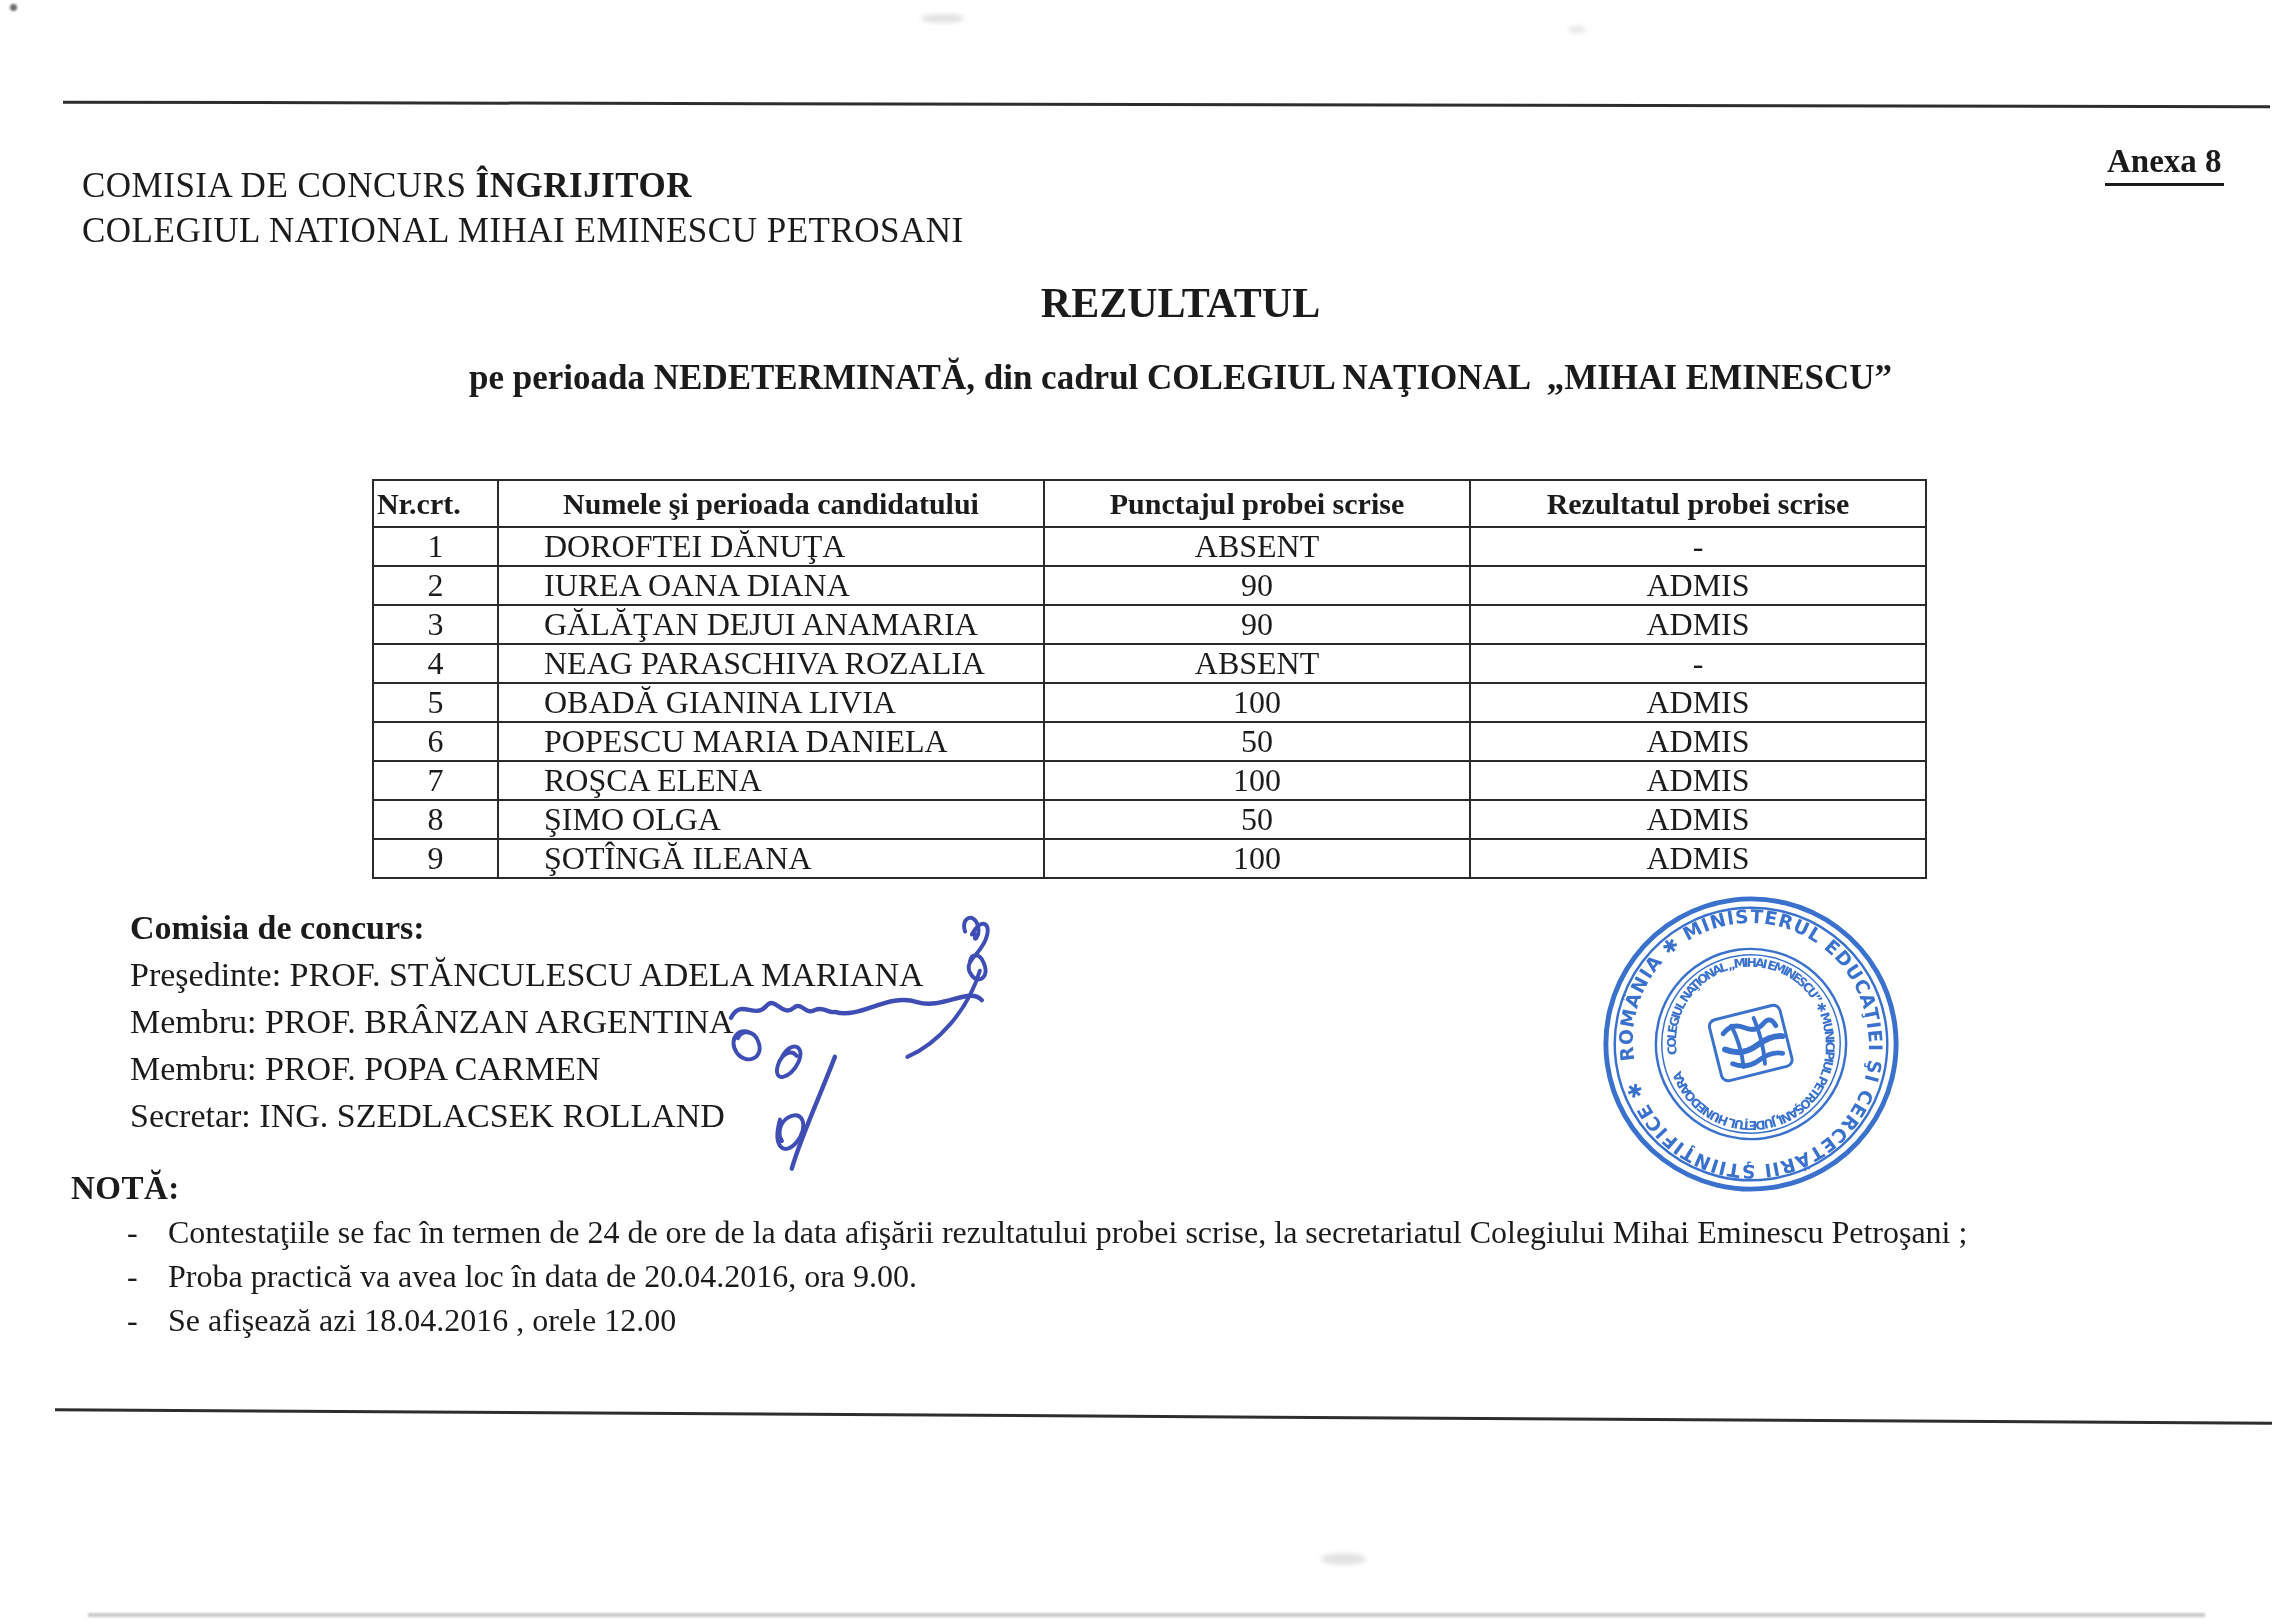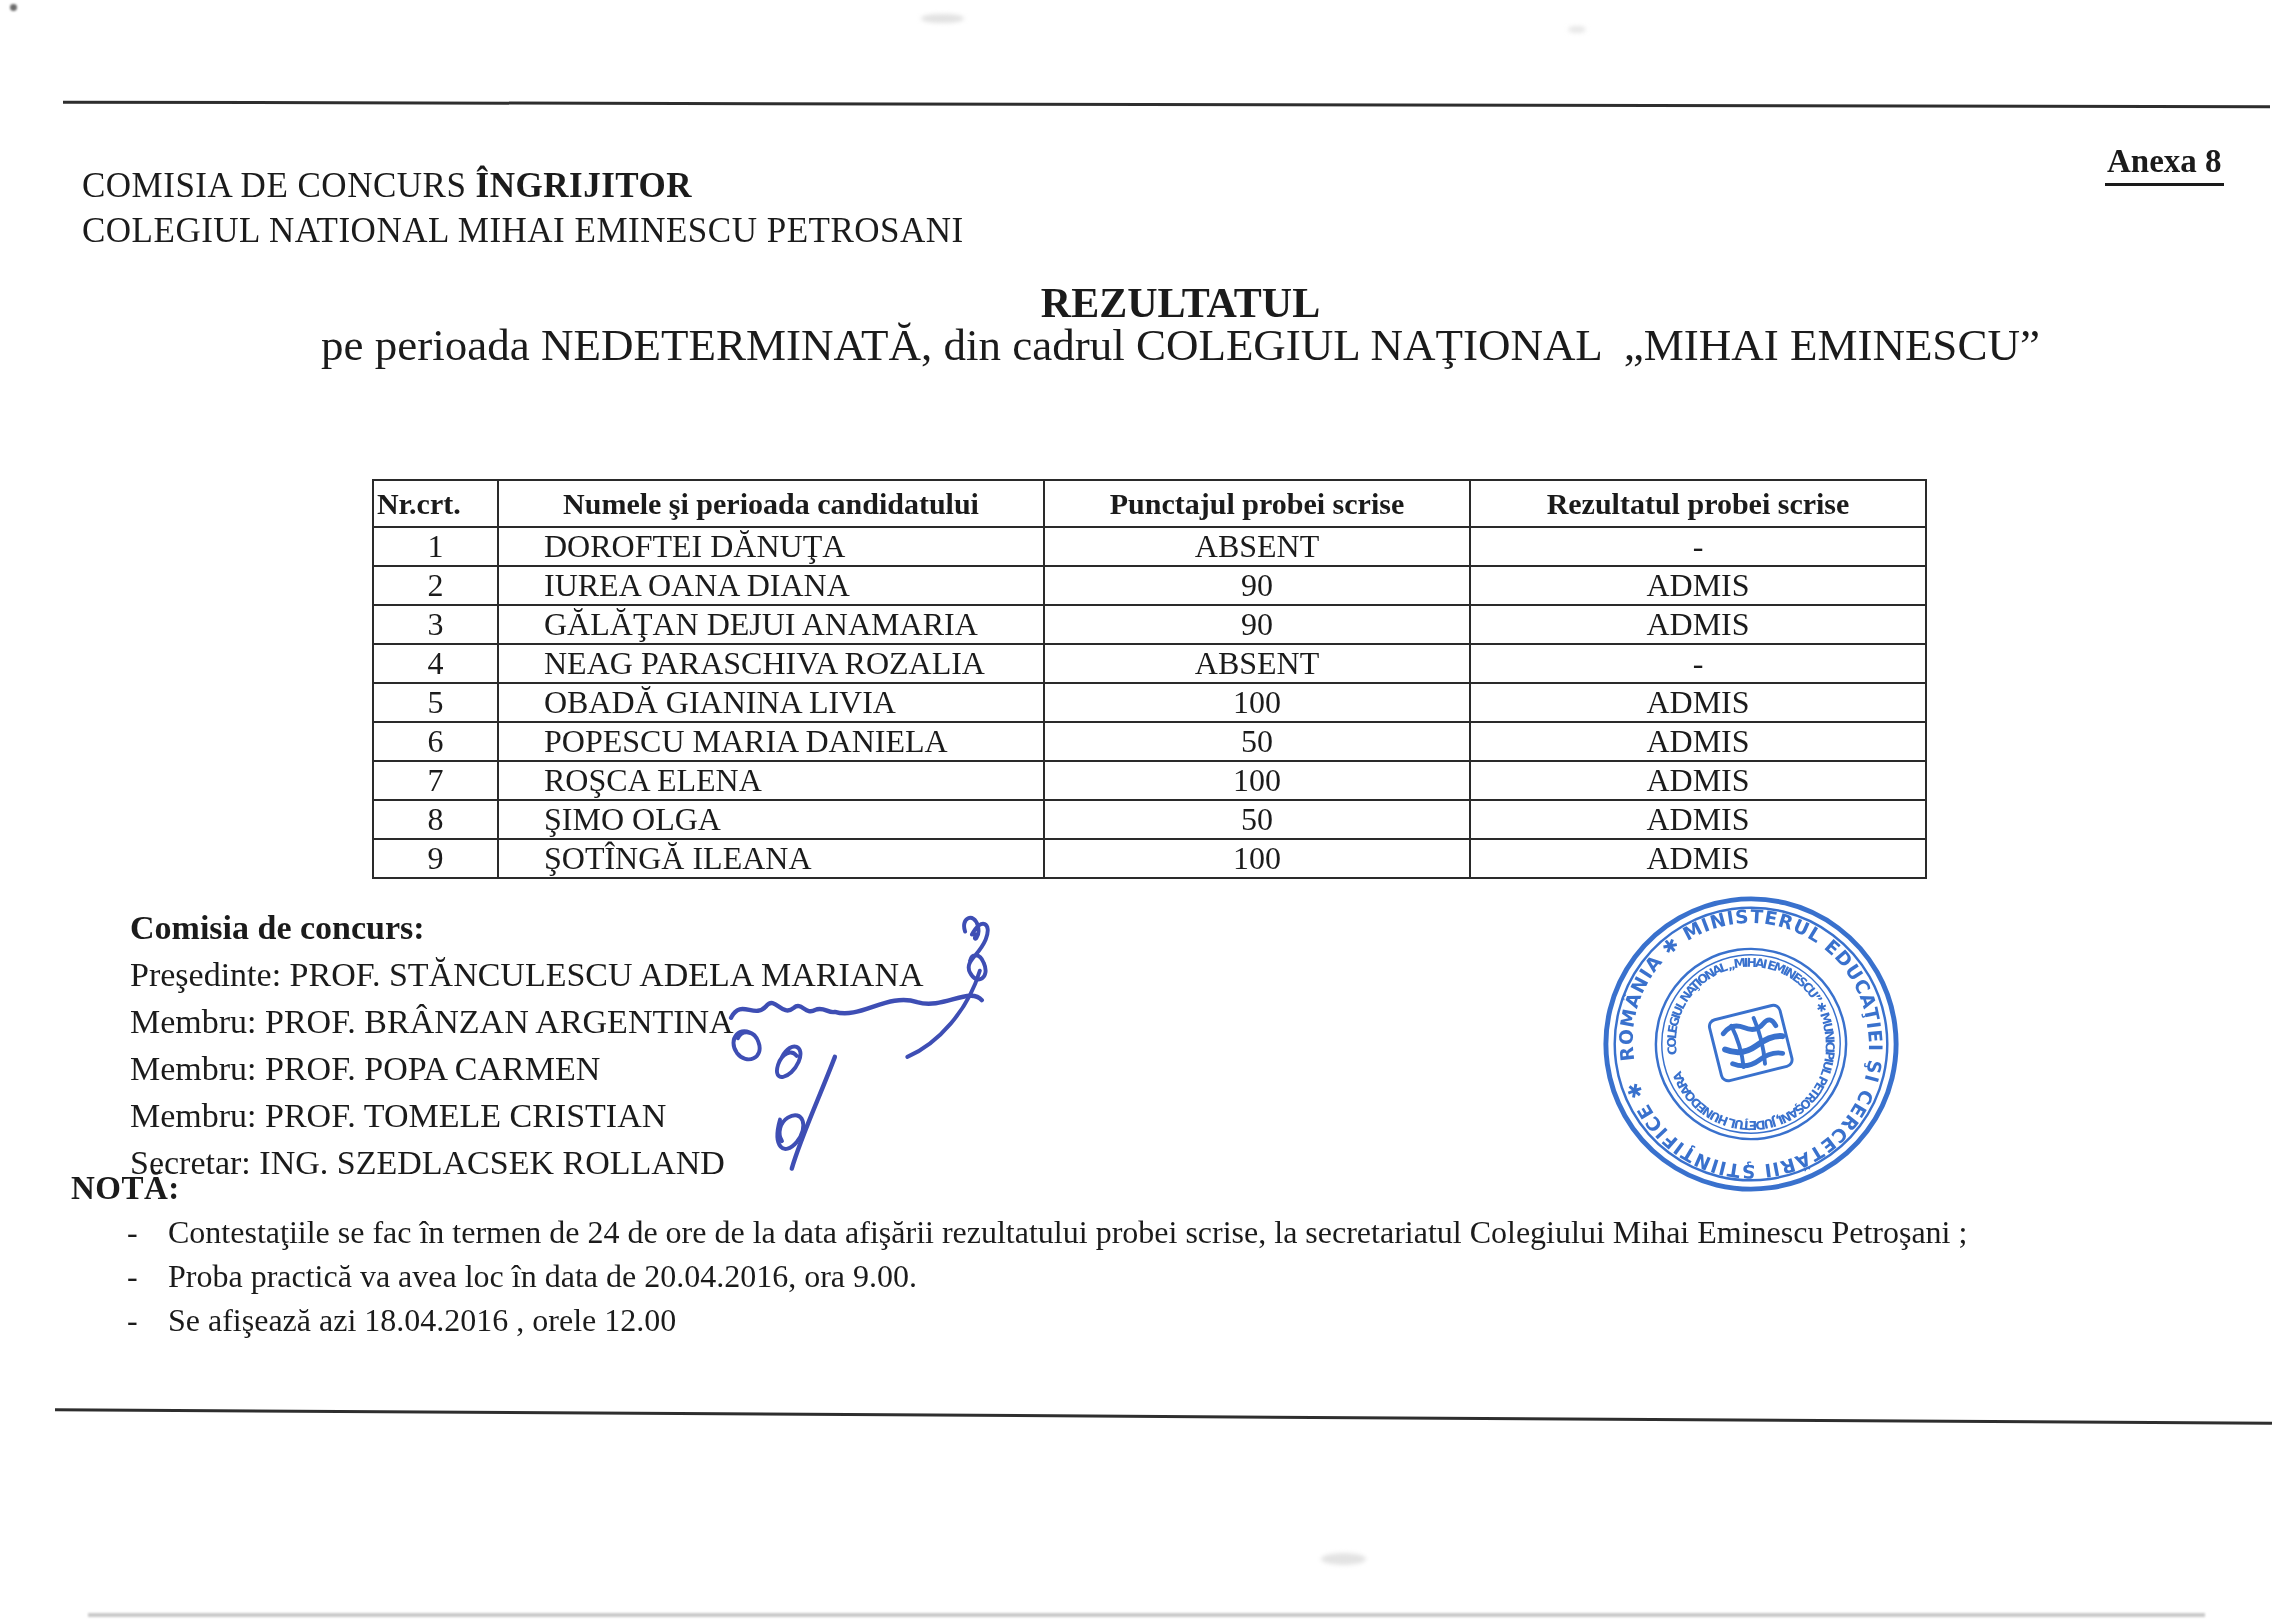--- a/index.html
+++ b/index.html
@@ -11,21 +11,21 @@
   .abs{position:absolute;}
   .rule{background:#2e2e2e;height:2.9px;}
   
   .anexa{font-size:33px;font-weight:bold;border-bottom:3.9px solid #1a1a1a;padding:0 2px 2.9px 2px;}
   .hdr{font-size:35px;line-height:45px;letter-spacing:0.5px;white-space:nowrap;}
   .hdr b{font-weight:bold;}
   
   .titleblock{width:2205px;text-align:center;}
   .t1{font-size:42px;font-weight:bold;line-height:43px;}
   .t2{font-size:34px;font-weight:bold;line-height:41px;}
-  .t3{font-size:45px;font-weight:normal;line-height:41px;}
+  .t3{font-size:35px;font-weight:bold;line-height:41px;margin-top:32px;}
   
   table.results{border-collapse:collapse;table-layout:fixed;border:2.9px solid #2a2a2a;background:#fff;}
   table.results th,table.results td{border:2px solid #2a2a2a;overflow:hidden;white-space:nowrap;}
   table.results th{font-size:30px;font-weight:bold;text-align:center;height:45px;padding:0;}
   table.results th.c0{text-align:left;padding-left:2.9px;}
   table.results td{font-size:32px;height:35px;text-align:center;padding:0;}
   table.results td.name{text-align:left;padding-left:45px;}
   
   .committee{font-size:34px;line-height:47px;white-space:nowrap;}
   .committee .ctitle{font-weight:bold;}
@@ -125,21 +125,20 @@
         <td>ADMIS</td>
       </tr>
   </tbody>
 </table>
 
 <div class="abs committee" style="left:130px;top:904px;">
   <div class="ctitle">Comisia de concurs:</div>
   <div>Preşedinte: PROF. STĂNCULESCU ADELA MARIANA</div>
   <div>Membru: PROF. BRÂNZAN ARGENTINA</div>
   <div>Membru: PROF. POPA CARMEN</div>
-  <div>Membru: PROF. TOMELE CRISTIAN</div>
   <div>Secretar: ING. SZEDLACSEK ROLLAND</div>
 </div>
 
 <svg class="abs" style="left:686px;top:910px;" width="333" height="284" viewBox="0 0 340 290" fill="none" stroke="#2e3fae" stroke-linecap="round" stroke-linejoin="round" opacity="0.92">
   <path stroke-width="4" d="M285,22 C280,8 294,2 298,16 C301,28 292,34 296,25 M292,25 C301,7 313,13 306,30 C299,47 284,52 290,64 C297,78 311,69 304,54 C300,44 292,44 290,52"></path>
   <path stroke-width="4" d="M300,62 C288,102 258,136 226,150"></path>
   <path stroke-width="4.5" d="M46,110 C56,90 70,112 82,98 C91,87 98,110 110,100 C118,93 122,108 132,102 C140,98 146,106 152,104 C178,112 206,84 236,94 C262,102 290,78 302,92"></path>
   <path stroke-width="4" d="M70,128 C55,116 42,132 52,146 C62,159 80,151 74,135 C70,123 57,122 53,131 M98,150 C108,132 122,139 115,155 C107,173 88,177 94,158 C98,146 108,142 113,149"></path>
   <path stroke-width="4.5" d="M152,150 C136,192 118,230 108,264"></path>
   <path stroke-width="4" d="M96,214 C88,242 100,252 113,237 C126,221 119,203 104,212 C96,217 93,228 98,236"></path>

